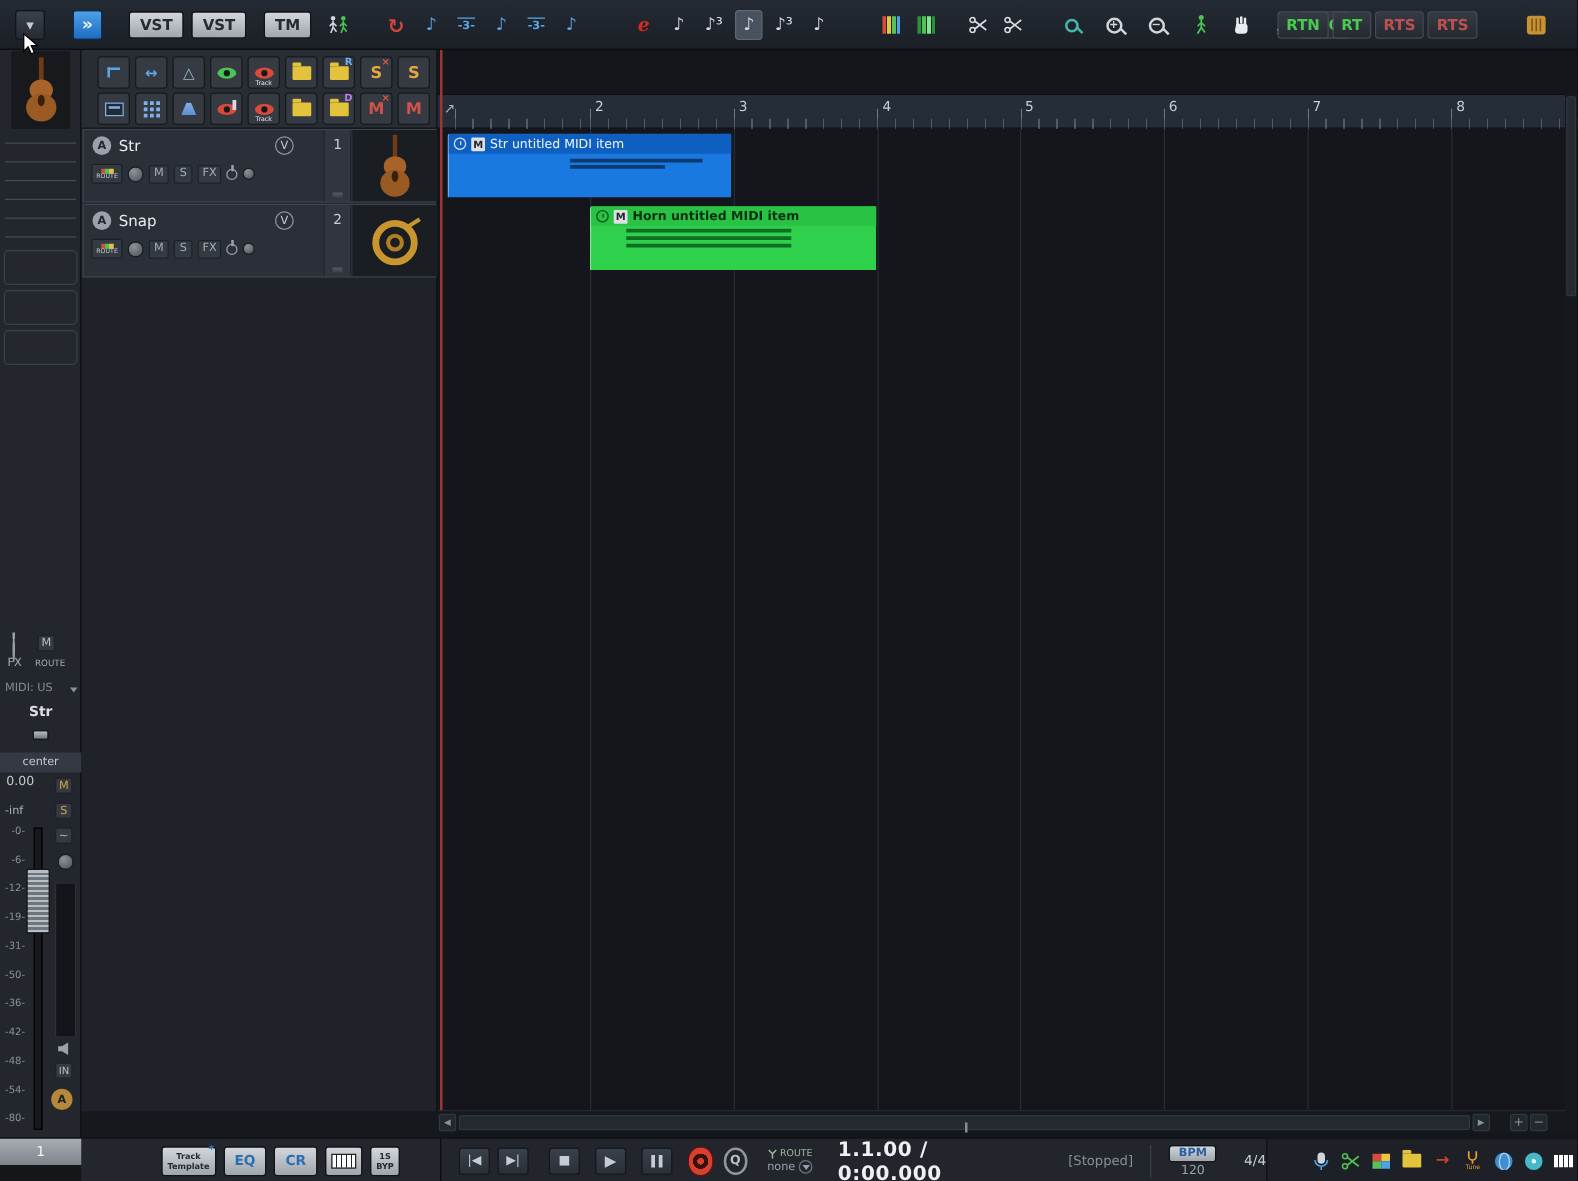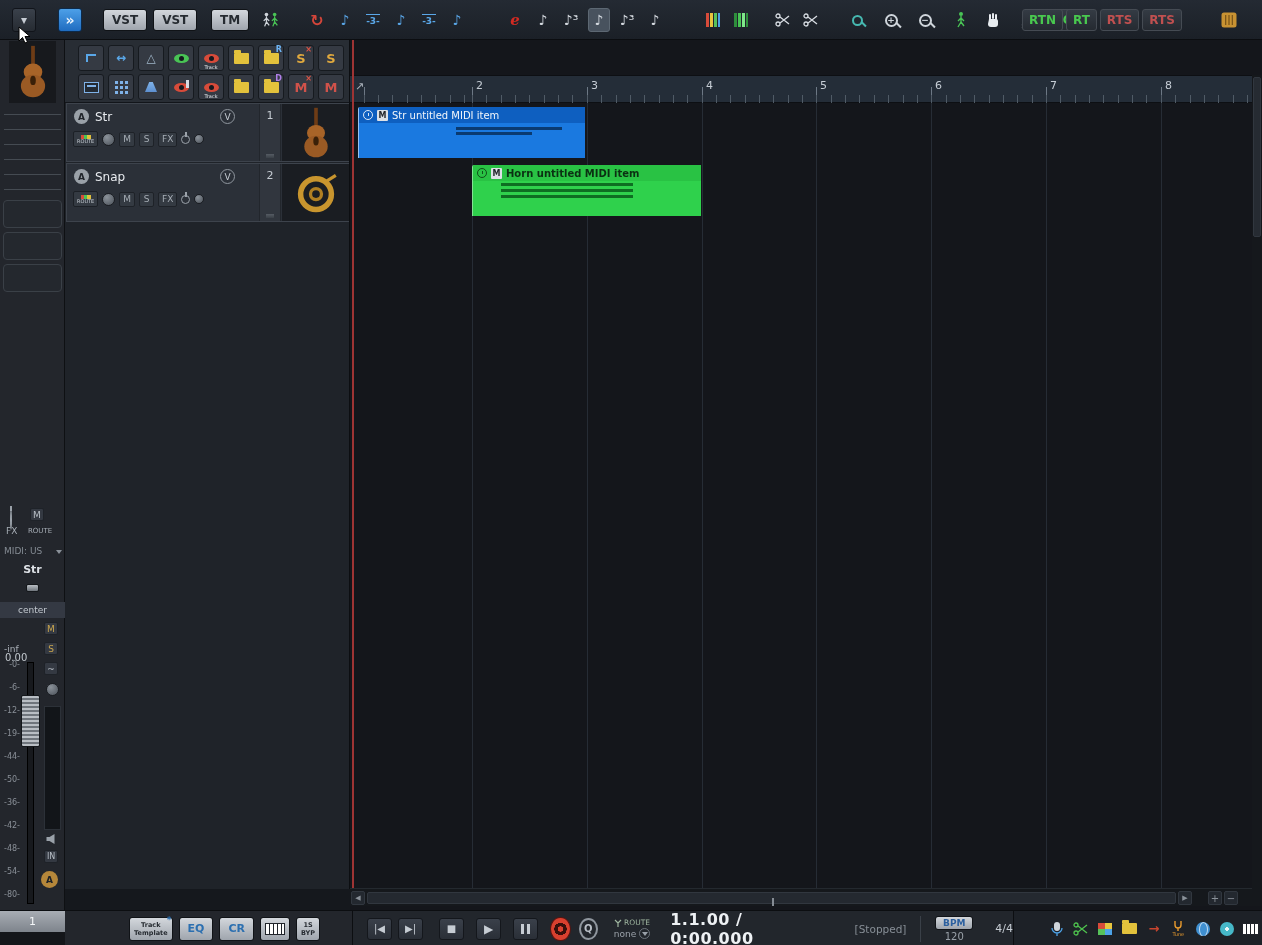--- a/index.html
+++ b/index.html
@@ -530,32 +530,32 @@
     <span class="caret-down abs" style="left:56px;top:510px"></span>
 
     <span class="abs" style="left:0;top:523px;width:65px;text-align:center;font-size:11px;font-weight:bold;color:#dde1e6">Str</span>
 
     <span class="abs" style="left:26px;top:544px;width:13px;height:8px;border-radius:2px;background:linear-gradient(#b9bec4,#6f757c);border:1px solid #14171b"></span>
 
     <div class="abs" style="left:0;top:562px;width:65px;height:16px;background:#343943;display:flex;align-items:center;justify-content:center">
       <span style="font-size:9px;color:#c2c8cf">center</span>
     </div>
 
-    <span class="abs" style="left:5px;top:612px;font-size:10px;color:#c2c8ce">0.00</span>
+    <span class="abs" style="left:5px;top:580px;font-size:10px;color:#c2c8ce">0.00</span>
     <span class="schip gold abs" style="left:44px;top:582px">M</span>
     <span class="abs" style="left:4px;top:604px;font-size:9px;color:#aab0b8">-inf</span>
     <span class="schip gold abs" style="left:44px;top:602px">S</span>
     <span class="schip abs" style="left:44px;top:622px">~</span>
     <span class="knob abs" style="left:46px;top:643px"></span>
 
     <span class="scale-lbl" style="top:620px">-0-</span>
     <span class="scale-lbl" style="top:643px">-6-</span>
     <span class="scale-lbl" style="top:666px">-12-</span>
     <span class="scale-lbl" style="top:689px">-19-</span>
-    <span class="scale-lbl" style="top:712px">-44-</span>
+    <span class="scale-lbl" style="top:712px">-31-</span>
     <span class="scale-lbl" style="top:735px">-50-</span>
     <span class="scale-lbl" style="top:758px">-36-</span>
     <span class="scale-lbl" style="top:781px">-42-</span>
     <span class="scale-lbl" style="top:804px">-48-</span>
     <span class="scale-lbl" style="top:827px">-54-</span>
     <span class="scale-lbl" style="top:850px">-80-</span>
 
     <div id="fader-track"></div>
     <div id="fader-thumb"></div>
     <div id="meter"></div>

